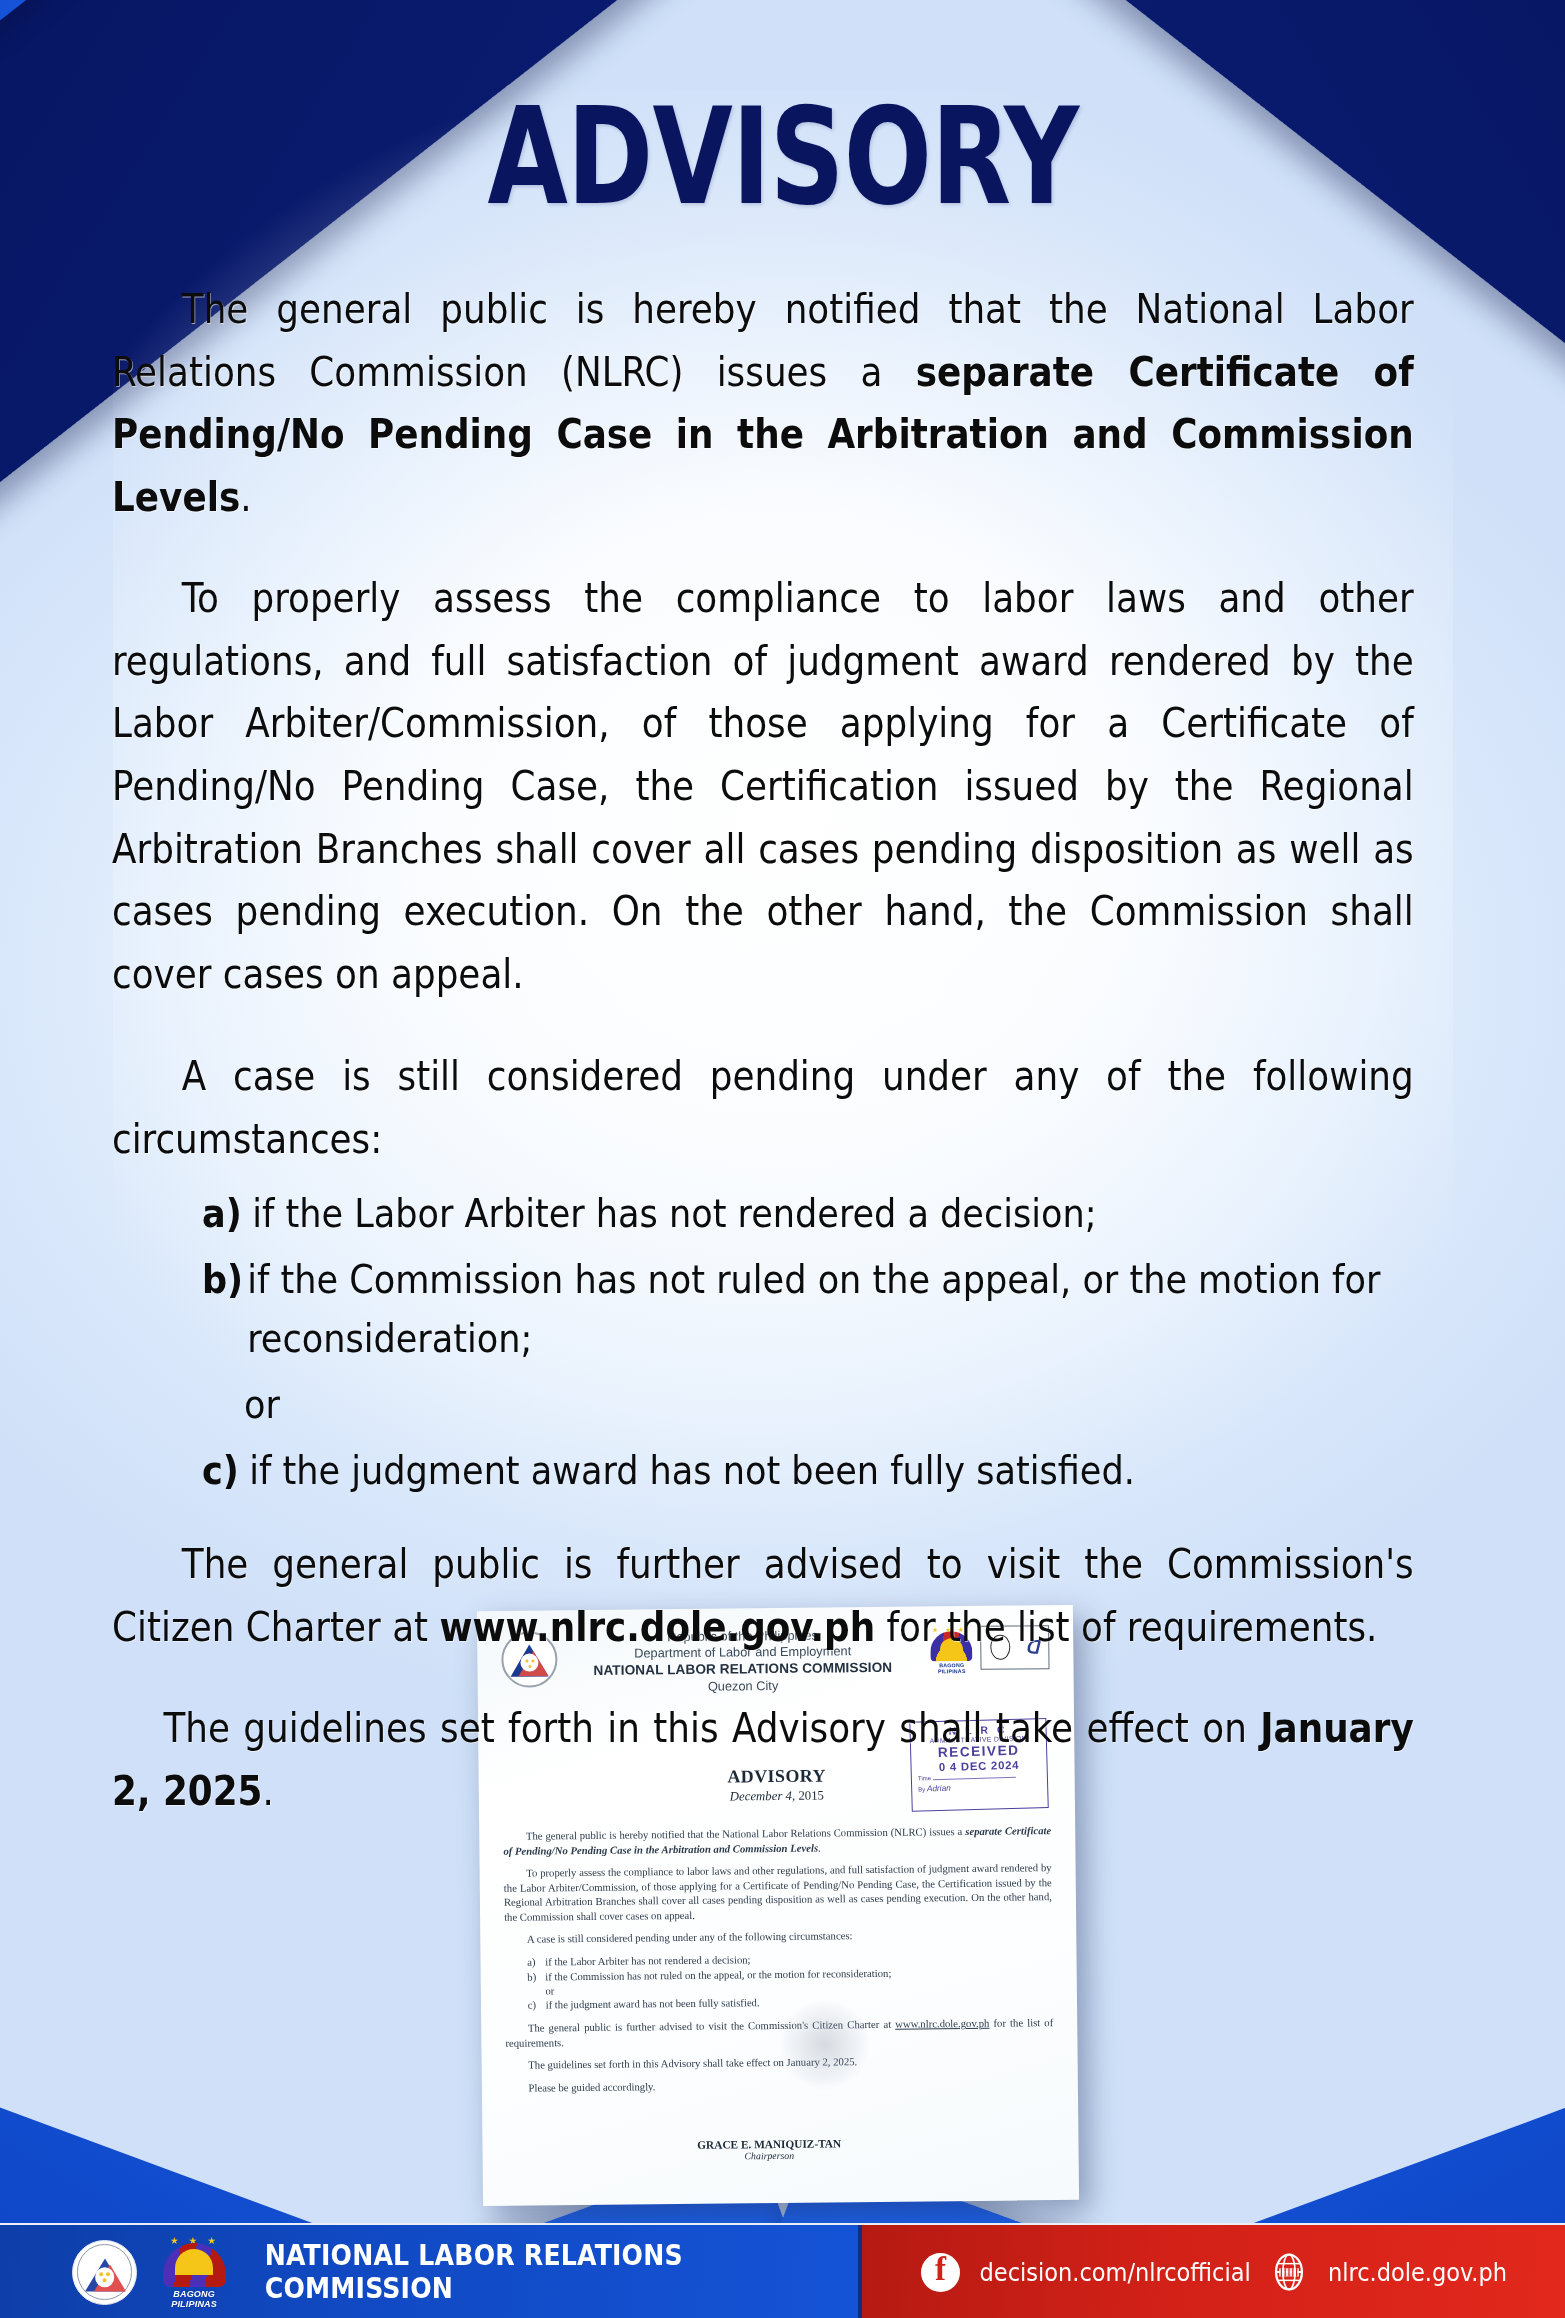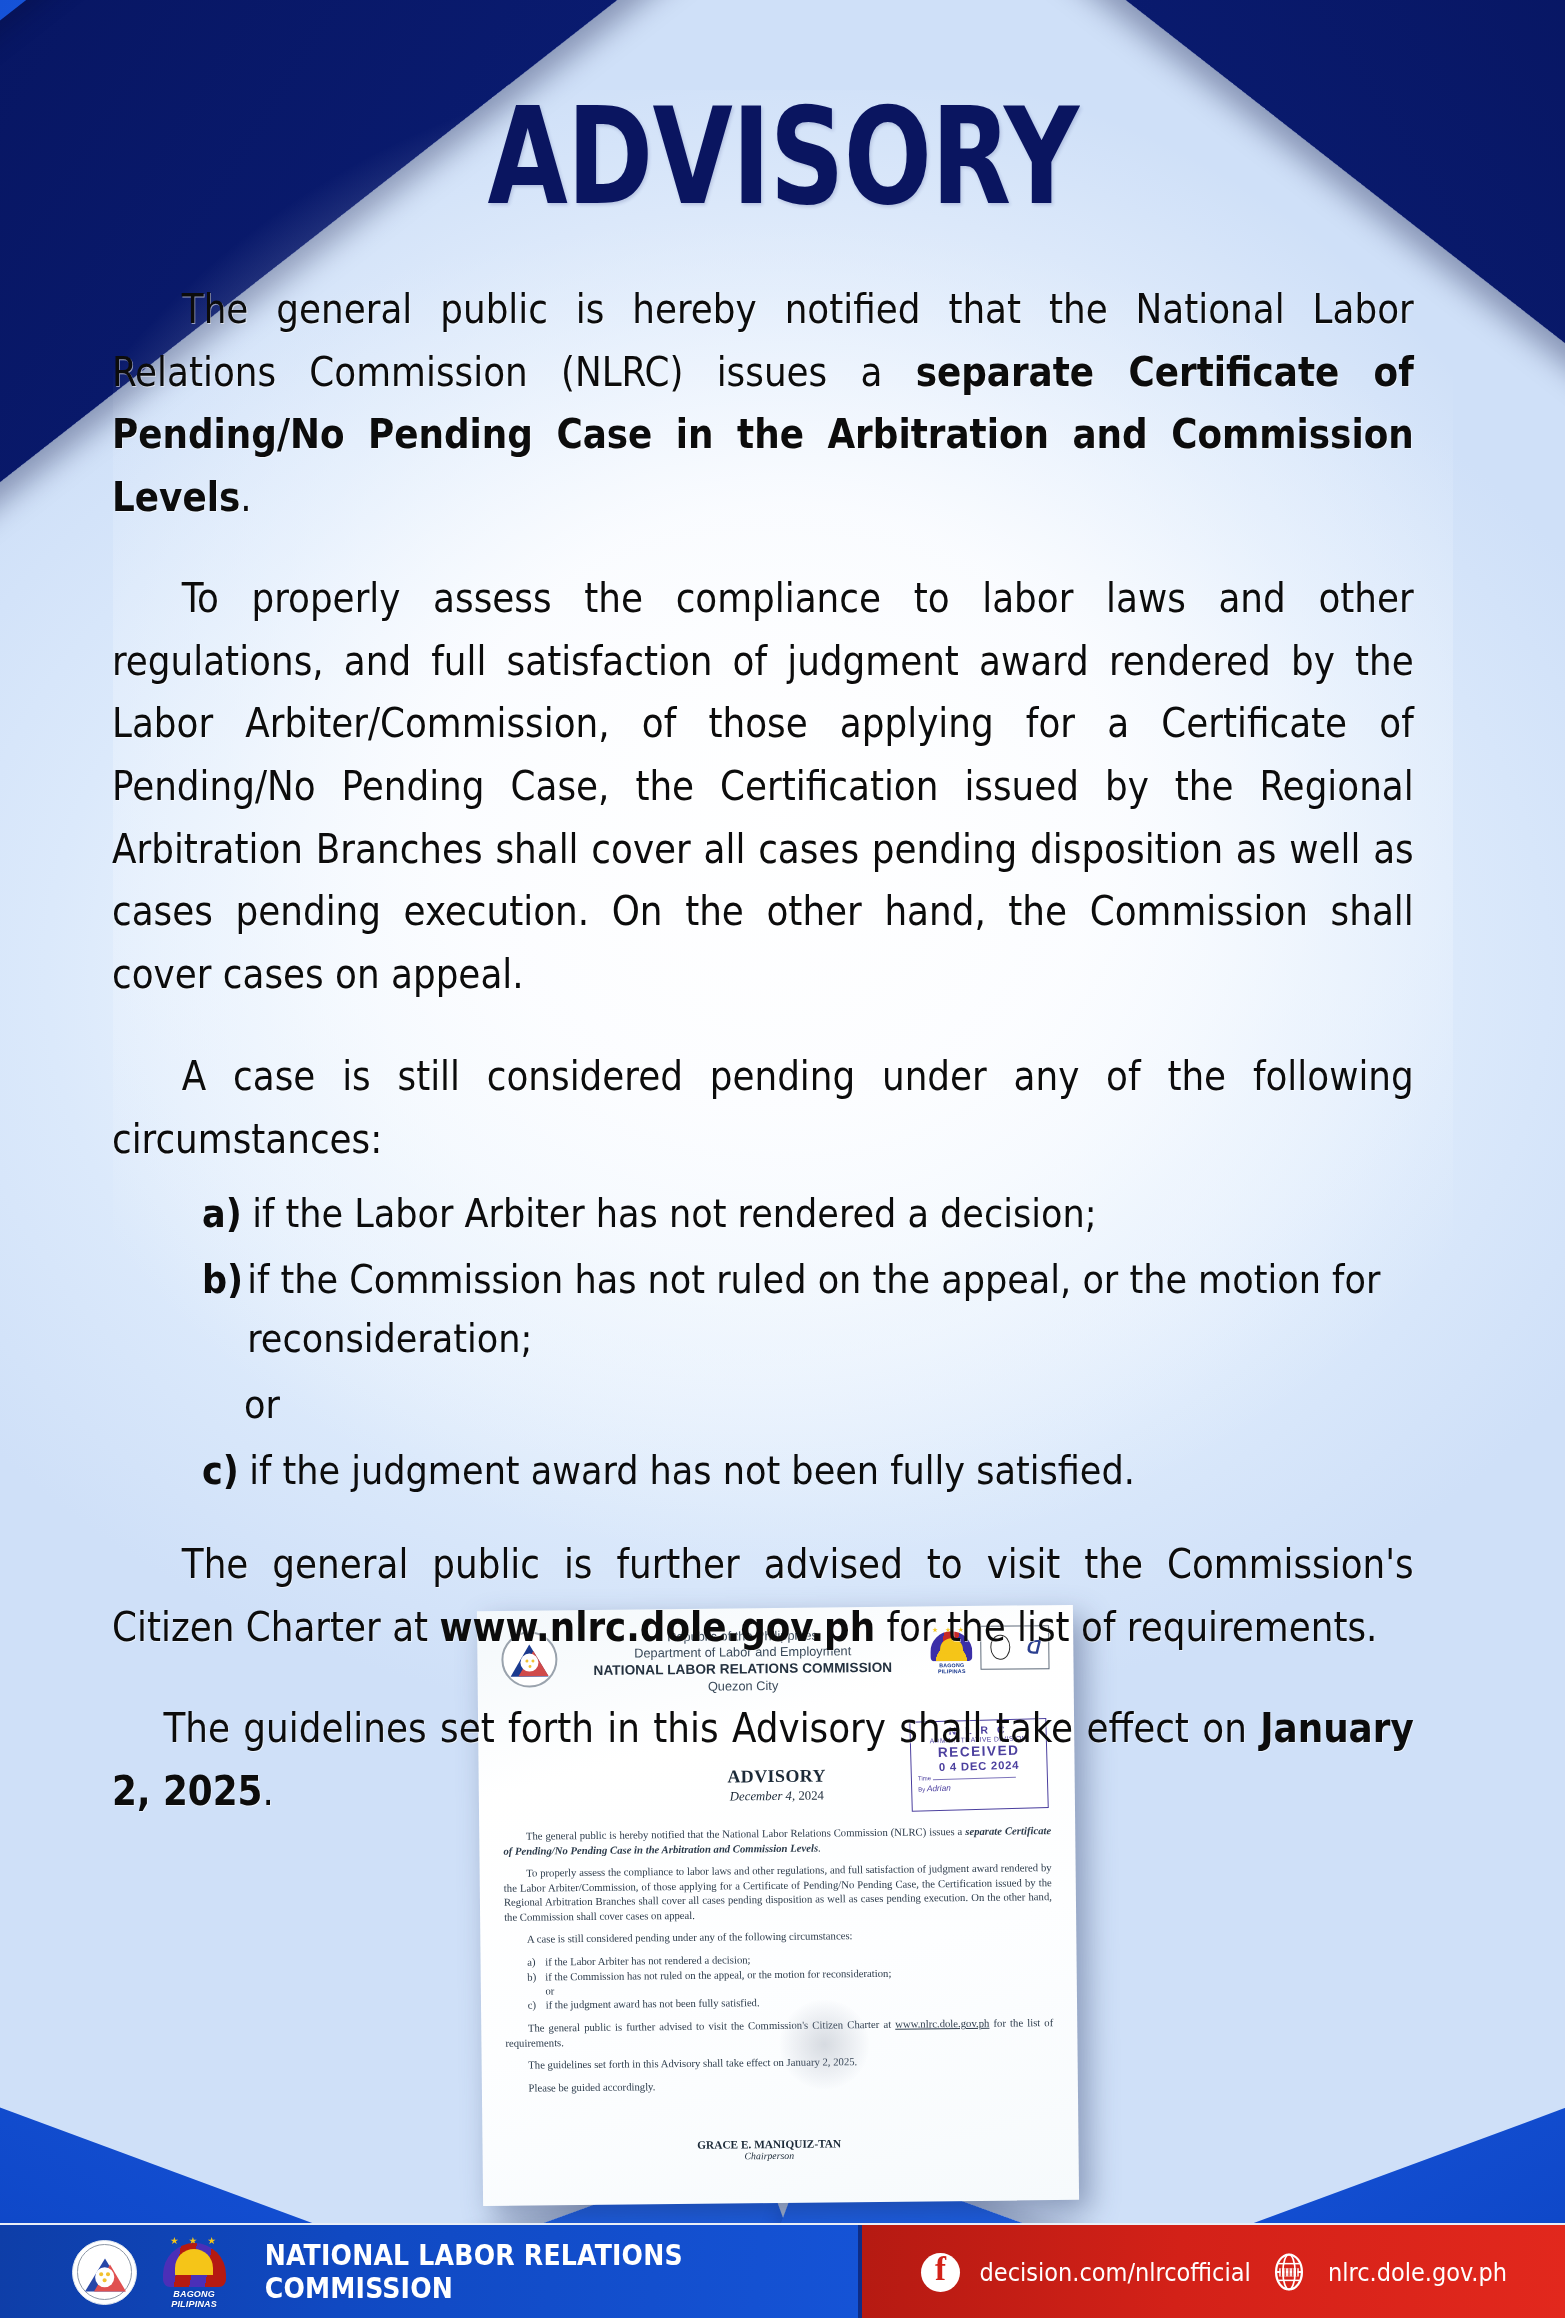--- a/index.html
+++ b/index.html
@@ -464,21 +464,21 @@
           <div class="s1">N L R C</div>
           <div class="s2">ADMINISTRATIVE DIVISION</div>
           <div class="s3">RECEIVED</div>
           <div class="s4">0 4 DEC  2024</div>
           <div class="row"><span>Time</span> <u></u></div>
           <div class="row"><span>By</span> <span class="sig">Adrian</span></div>
         </div>
 
         <div class="doc-adv">
           <div class="word">ADVISORY</div>
-          <div class="date"><i>December 4,</i> <span>2024</span></div>
+          <div class="date"><i>December 4,</i> <span>2015</span></div>
         </div>
 
         <div class="doc-body">
           <p><span>The general public is hereby notified that the National Labor Relations Commission (NLRC) issues a </span><b><i>separate Certificate of Pending/No Pending Case in the Arbitration and Commission Levels</i></b><span>.</span></p>
           <p>To properly assess the compliance to labor laws and other regulations, and full satisfaction of judgment award rendered by the Labor Arbiter/Commission, of those applying for a Certificate of Pending/No Pending Case, the Certification issued by the Regional Arbitration Branches shall cover all cases pending disposition as well as cases pending execution. On the other hand, the Commission shall cover cases on appeal.</p>
           <p class="noind" style="text-indent:22.6px">A case is still considered pending under any of the following circumstances:</p>
           <div class="doc-list">
             <div class="li">
                 <span class="mk">a)</span>
                 <span>if the Labor Arbiter has not rendered a decision;</span>

